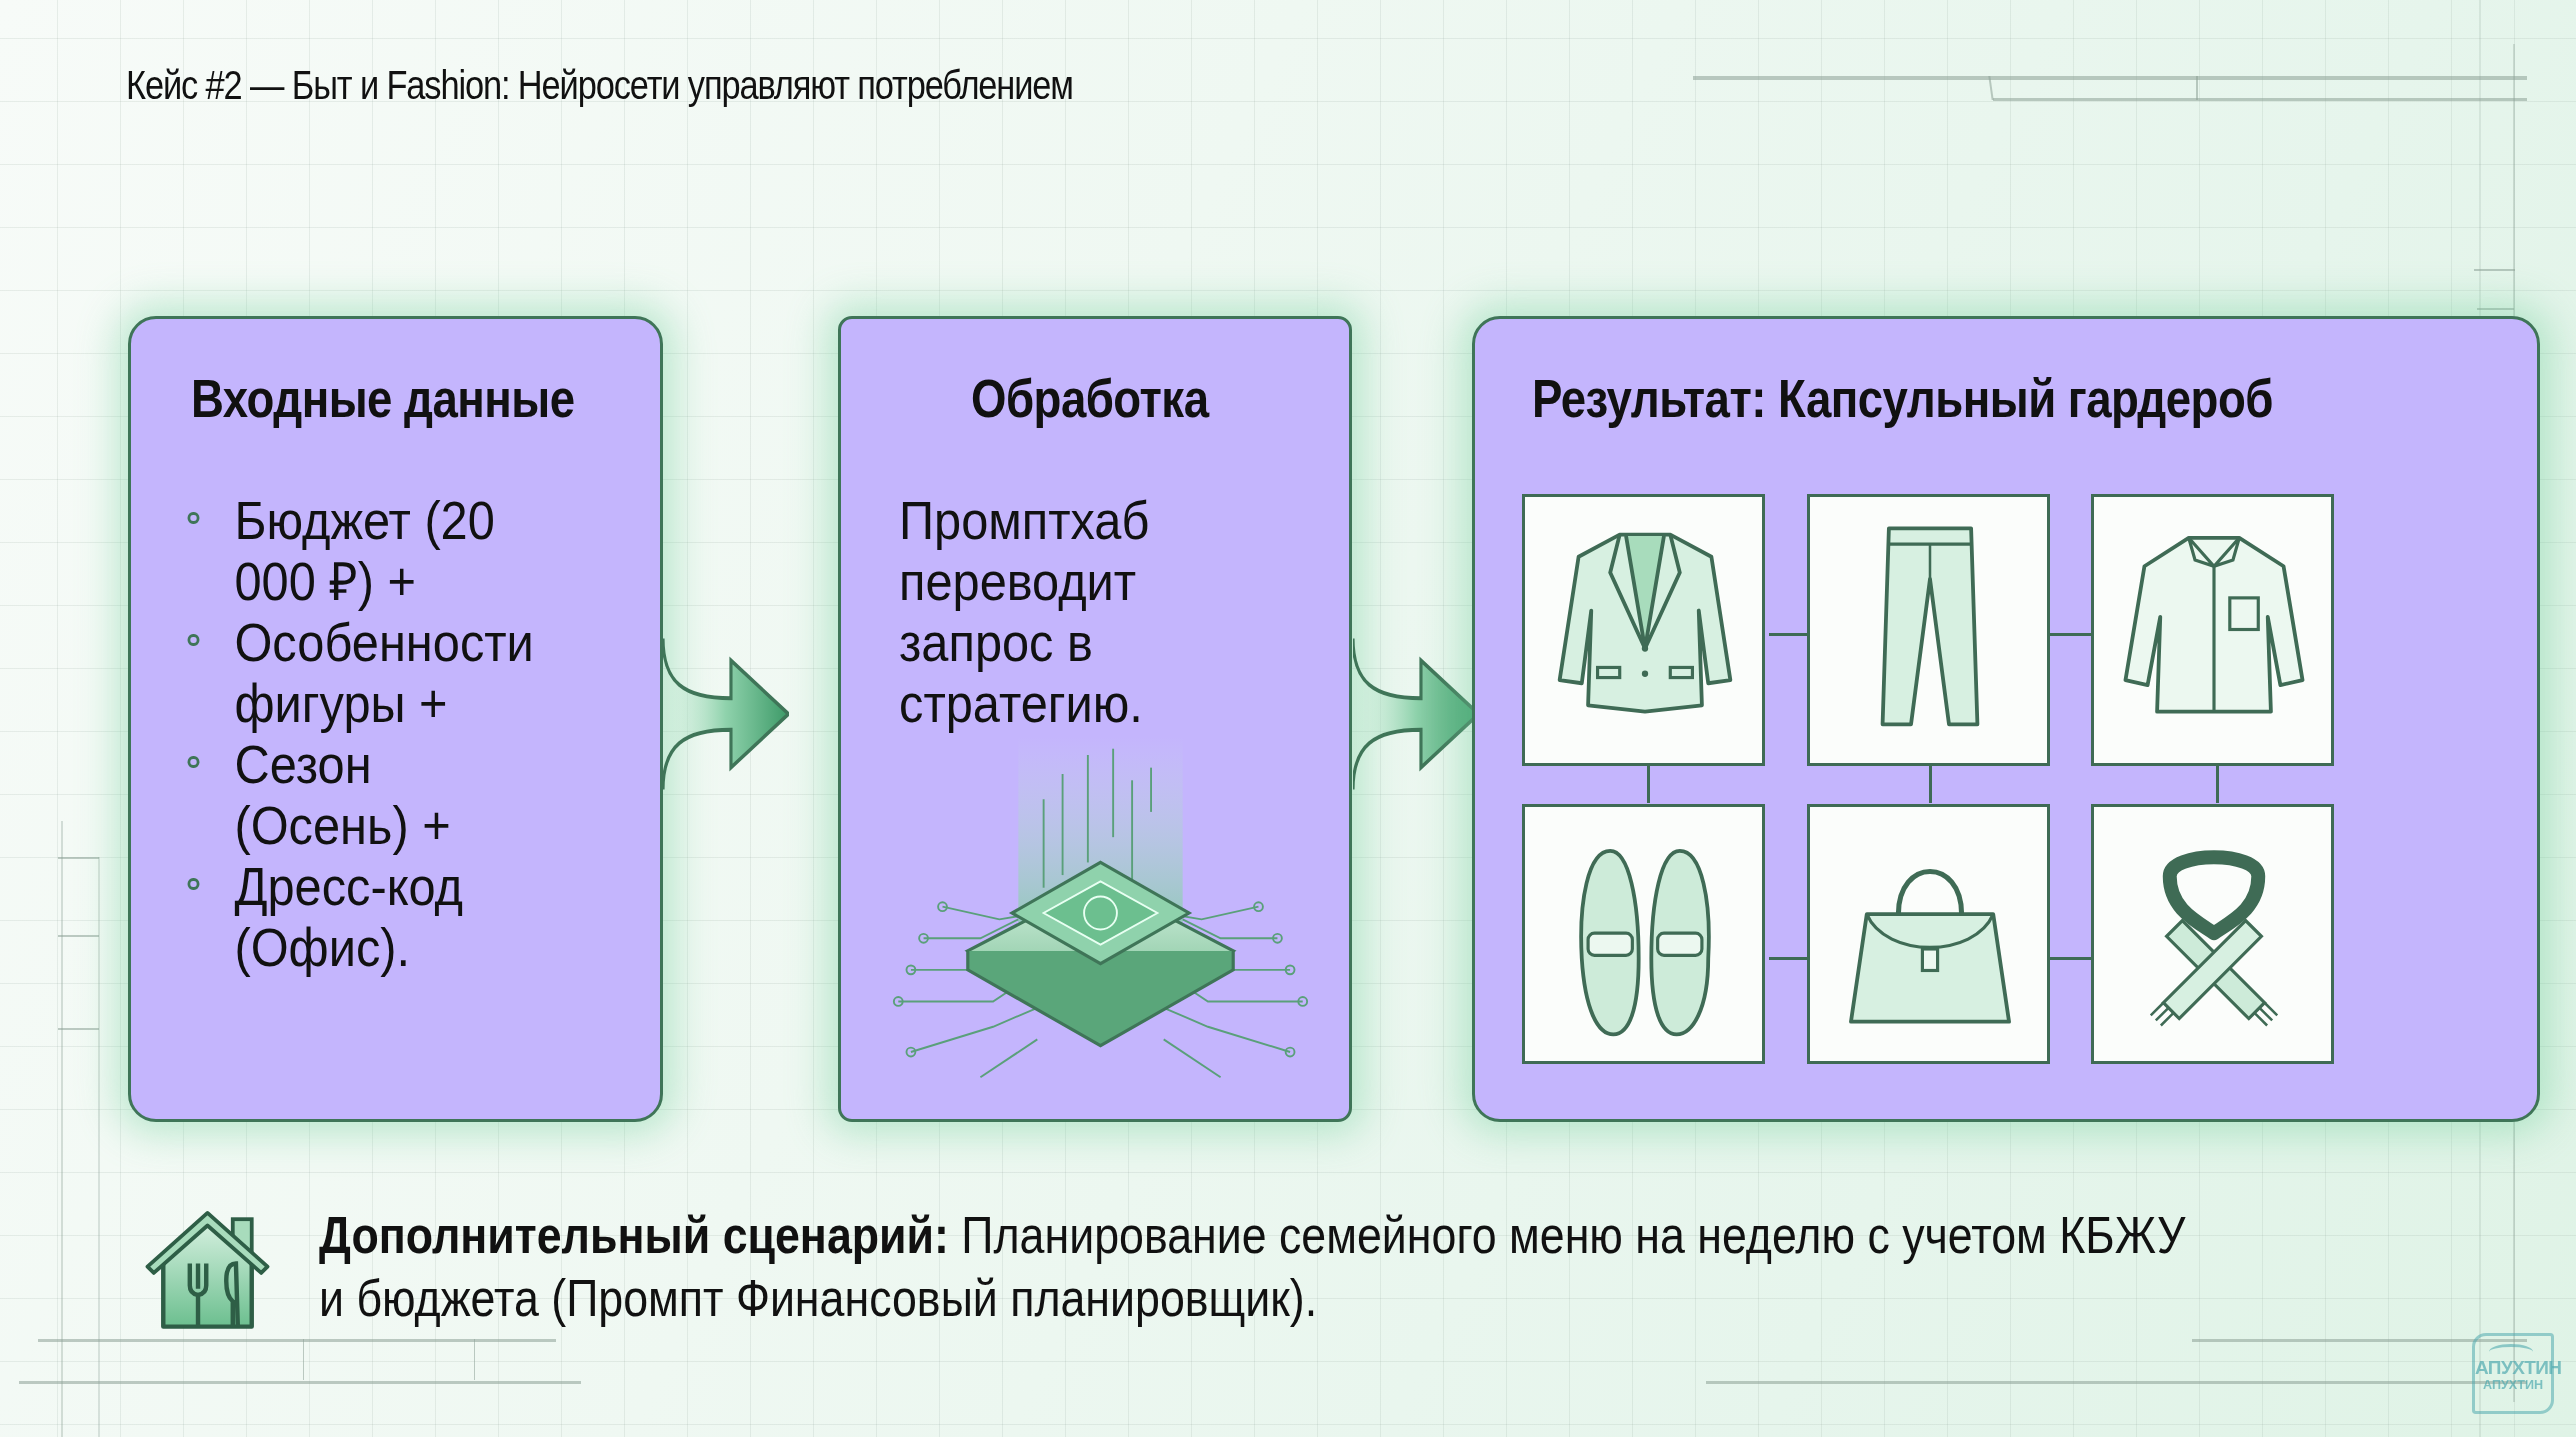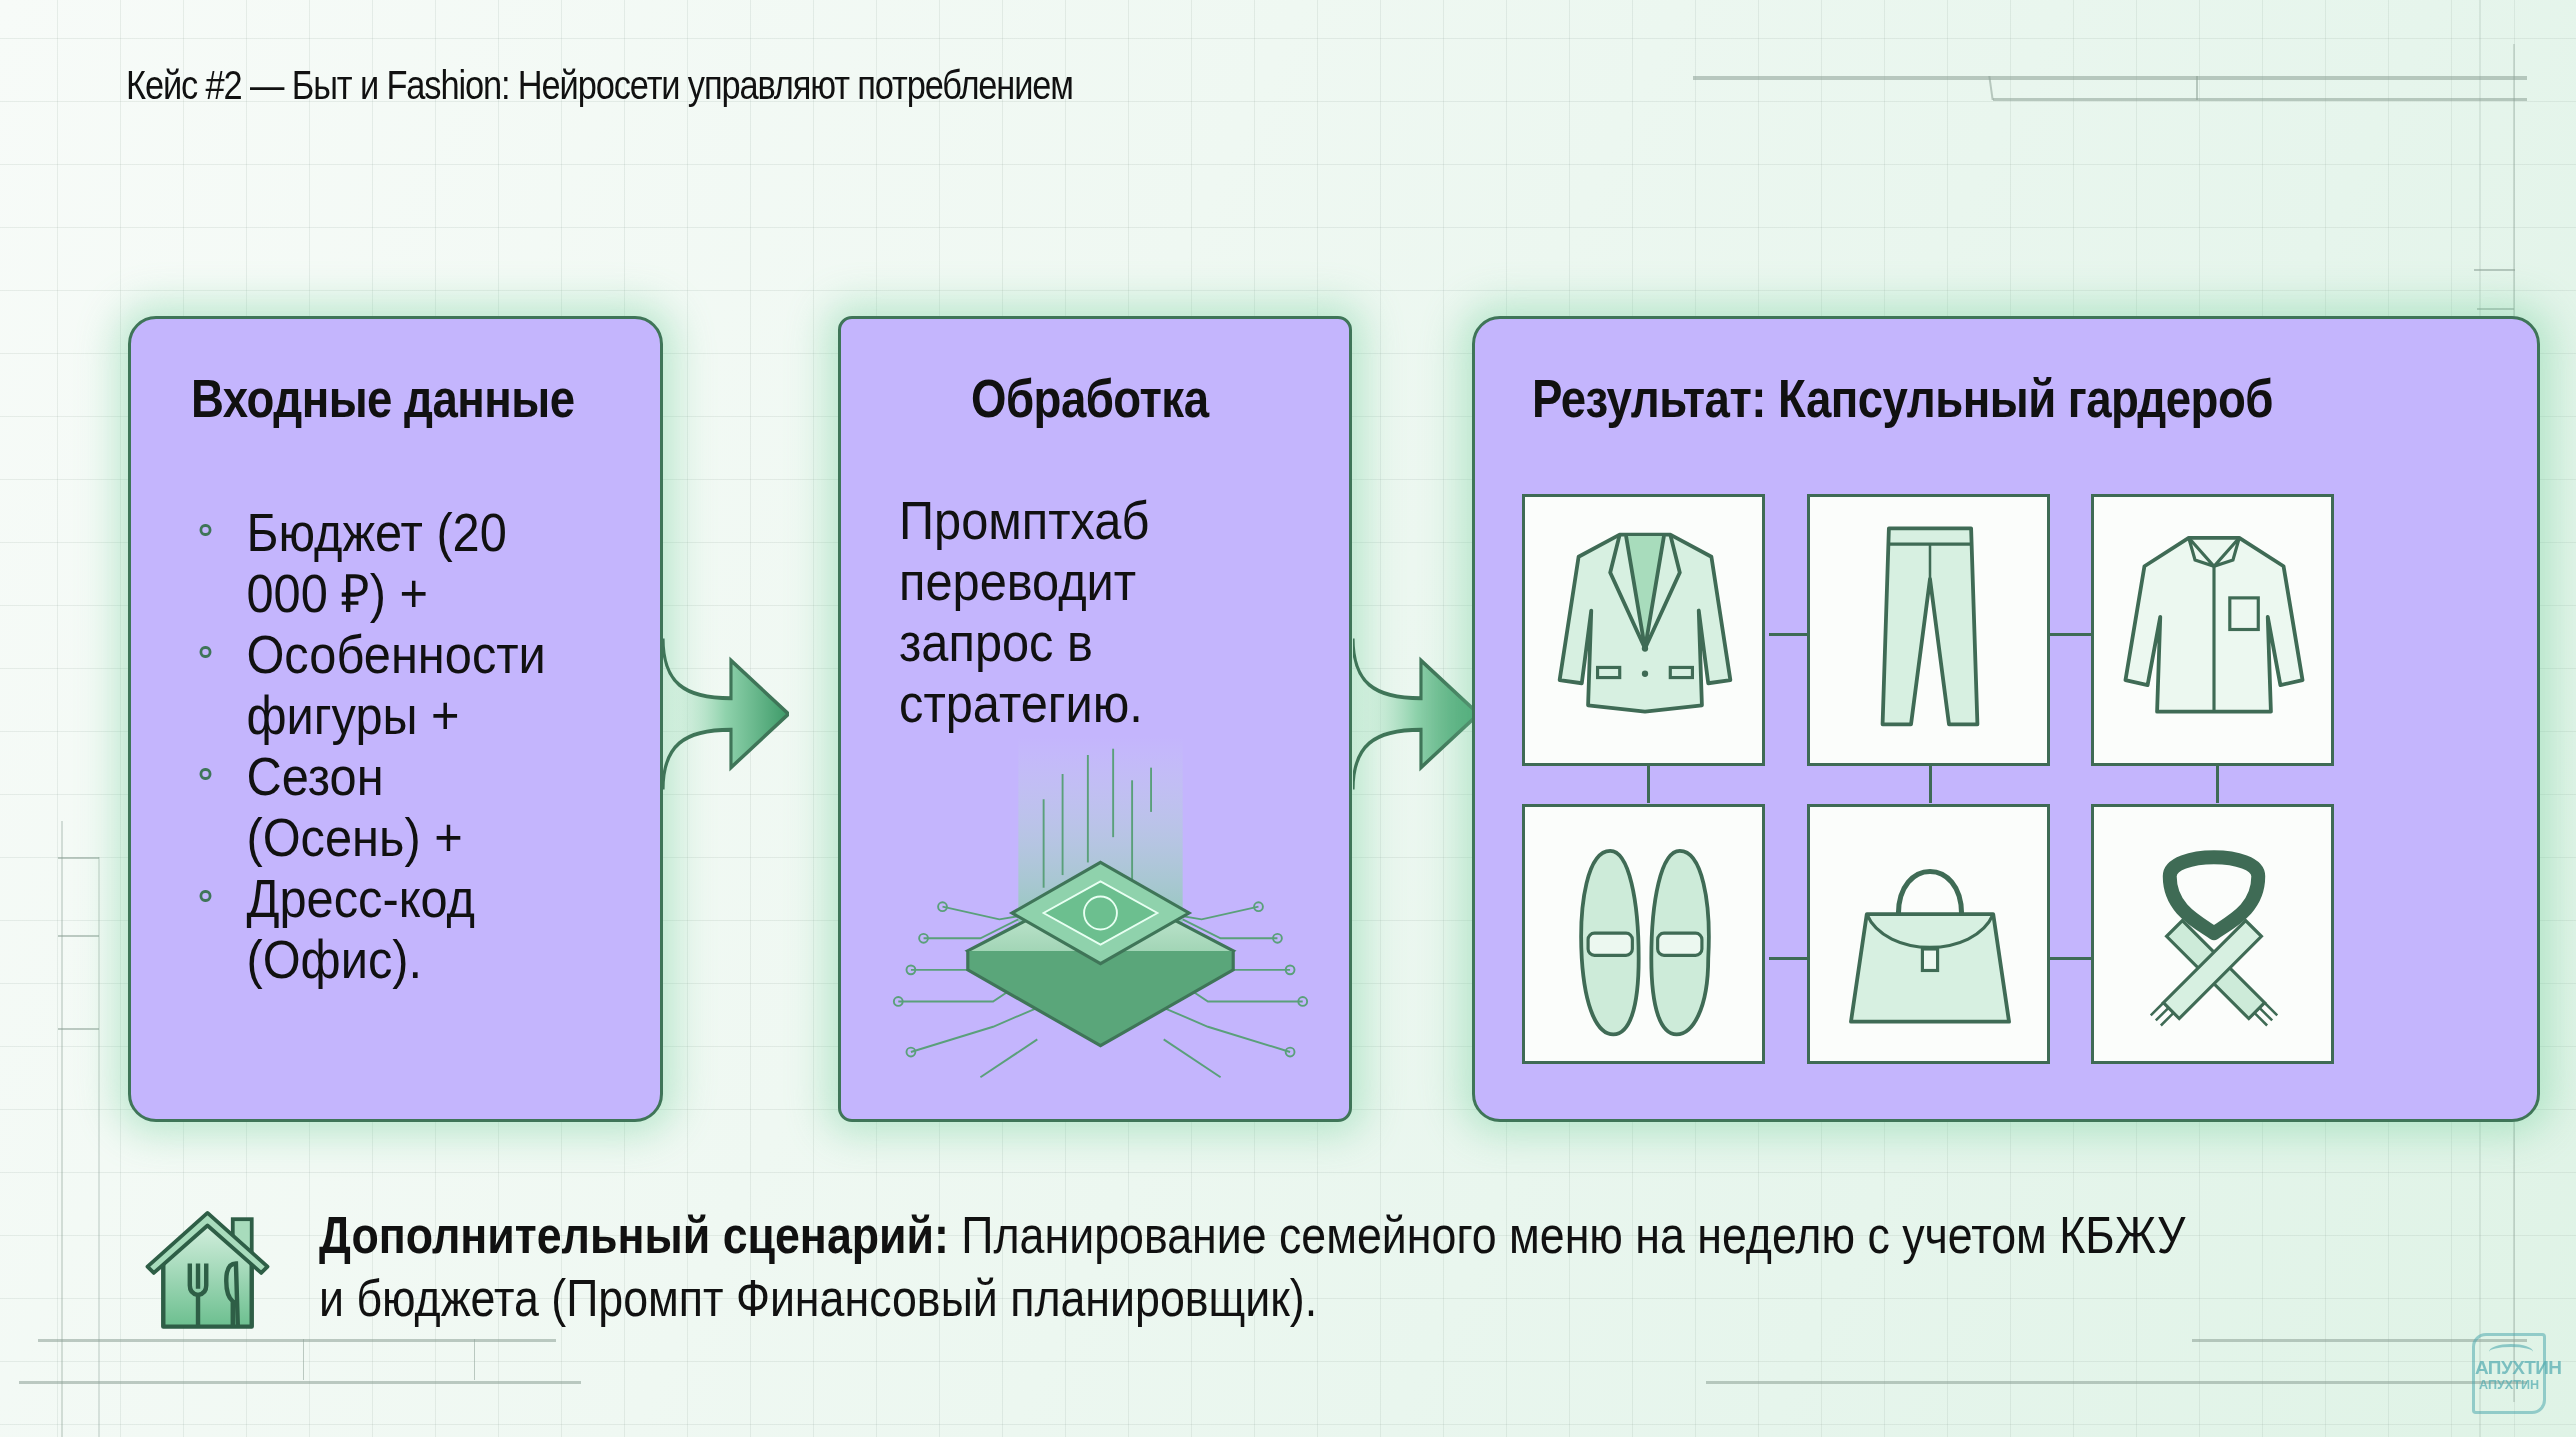--- a/index.html
+++ b/index.html
@@ -35,21 +35,21 @@
     margin: 0; position: absolute; font-size: 53px; font-weight: bold;
     transform: scaleX(0.86); transform-origin: left center; white-space: nowrap;
     color: #111; letter-spacing: -0.6px;
   }
   .card1 { left: 128px; width: 535px; }
   .card2 { left: 838px; width: 514px; border-radius: 14px; }
   .card3 { left: 1472px; width: 1068px; }
   .card1 h2 { left: 60px; top: 49px; }
   .card2 h2 { left: 130px; top: 49px; }
   .card3 h2 { left: 57px; top: 49px; }
-  ul.inputs { list-style: none; margin: 12px; padding: 0; position: absolute; left: 51px; top: 171px; }
+  ul.inputs { list-style: none; margin: 0; padding: 0; position: absolute; left: 51px; top: 171px; }
   ul.inputs li { position: relative; padding-left: 57px; font-size: 53px; line-height: 61px; width: 354px; color: #111; transform: scaleX(0.92); transform-origin: left center;}
   ul.inputs li .bullet {
     position: absolute; left: 6.3px; top: 21.5px; width: 12.6px; height: 12.6px;
     border: 3.2px solid #3f7558; border-radius: 50%; box-sizing: border-box;
   }
   .proc-text { position: absolute; left: 58px; top: 171px; width: 430px; font-size: 53px; line-height: 61px; color: #111; transform: scaleX(0.92); transform-origin: left center;}
   .chip { position: absolute; left: 32px; top: 417px; width: 455px; height: 354px; }
   .arrow { position: absolute; width: 126px; height: 152px; }
   .arrow1 { left: 663px; top: 638px; }
   .arrow2 { left: 1353px; top: 638px; }
@@ -59,21 +59,21 @@
   }
   .tile svg { position: absolute; left: 25px; top: 25px; width: 190px; height: 215px; }
   .conn { position: absolute; background: #3f6b55; }
   .bottom-icon { position: absolute; left: 138px; top: 1200px; width: 139px; height: 130px; }
   .bottom-text {
     position: absolute; left: 319px; top: 1204px; font-size: 52px; line-height: 63px; color: #111;
     transform: scaleX(0.86); transform-origin: left top; white-space: nowrap;
   }
   .bottom-text b { font-weight: bold; }
   .logo {
-    position: absolute; left: 2472px; top: 1333px; width: 74px; height: 81px;
+    position: absolute; left: 2472px; top: 1333px; width: 82px; height: 81px;
     border: 3.8px solid rgba(80,170,175,0.55); border-radius: 14px 3.8px 14px 3.8px; box-sizing: border-box;
     color: rgba(80,170,175,0.7); text-align: center; font-weight: bold;
   }
   .logo .l1 { font-size: 19px; margin-top: 21.5px; line-height: 20px; letter-spacing: -0.6px; }
   .logo .l2 { font-size: 12.6px; line-height: 15px; }
   .logo .arc { position:absolute; left: 14px; top: 7.6px; width: 44px; height: 12.6px; border-top: 3.8px solid rgba(80,170,175,0.6); border-radius: 50% 50% 0 0; }
 </style>
 </head>
 <body>
 

